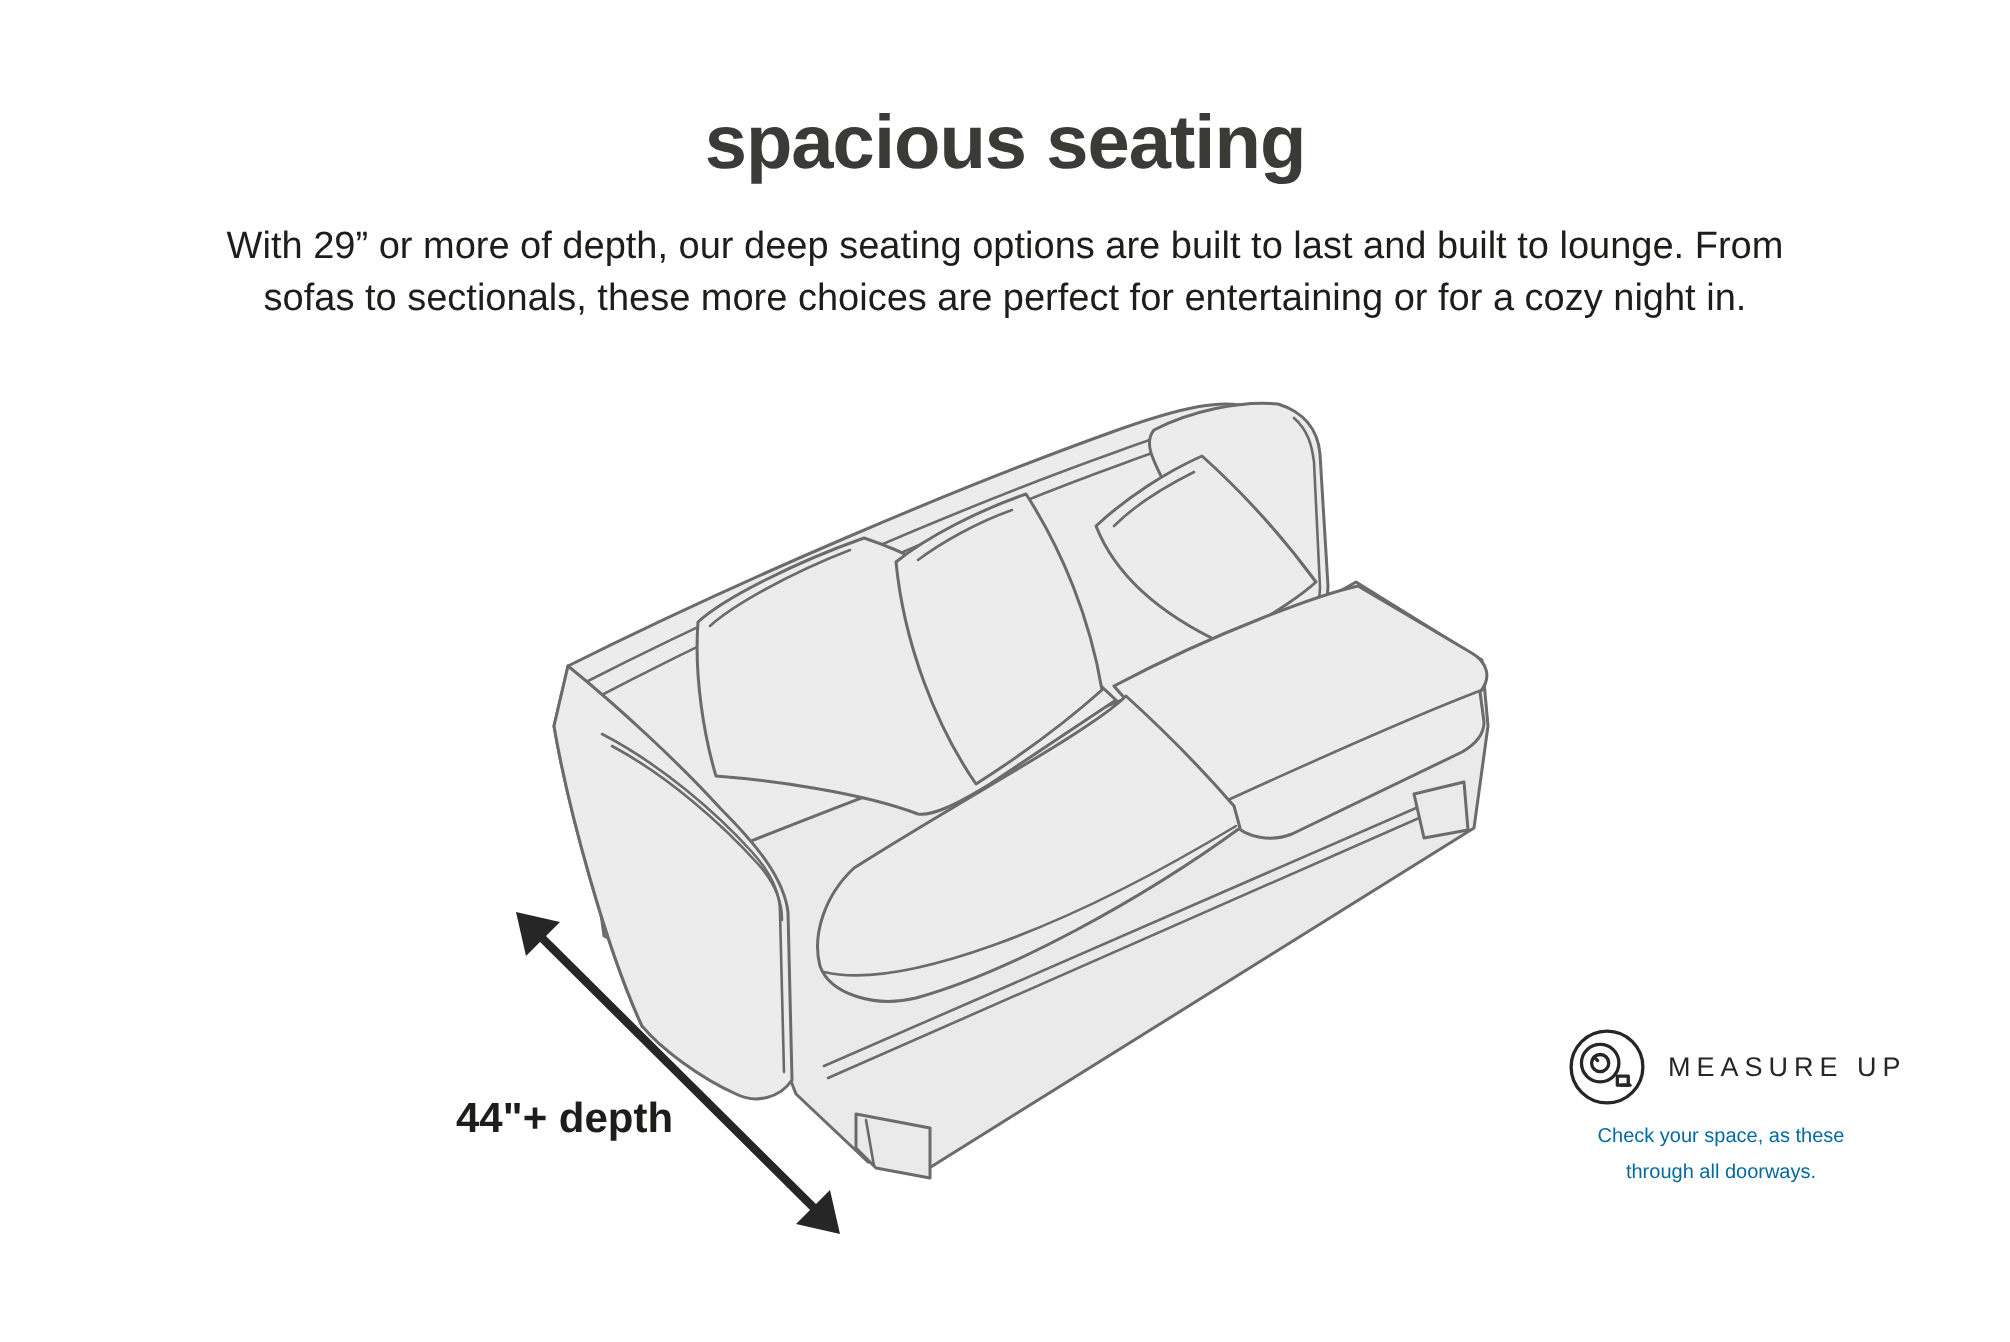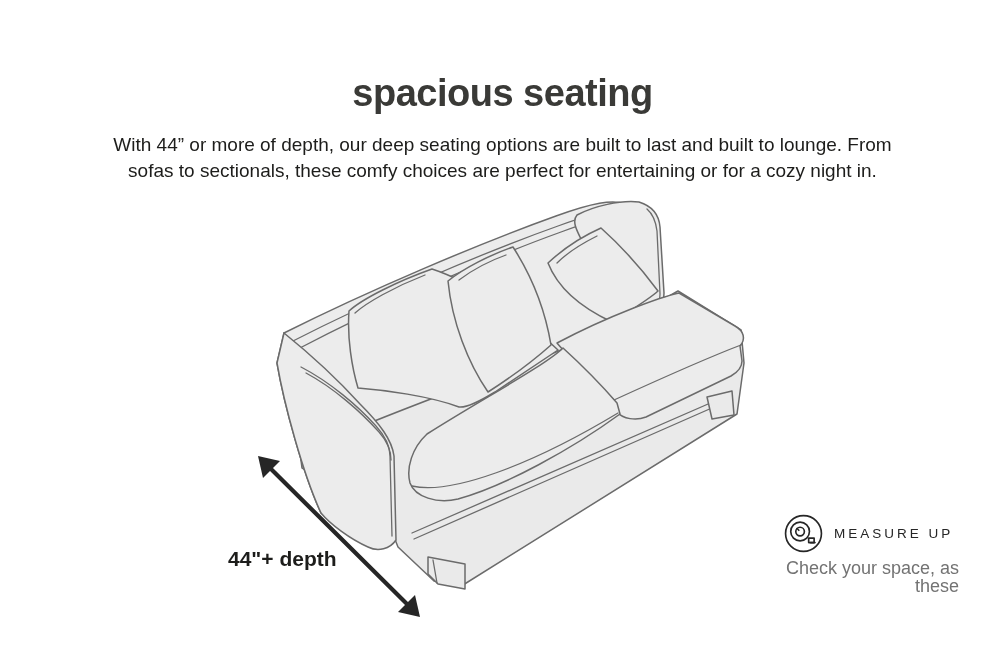--- a/index.html
+++ b/index.html
@@ -6,21 +6,21 @@
   .page{
     position:relative;
     width:1005px;height:671px;
     background:#ffffff;
     overflow:hidden;
     font-family:"Liberation Sans", sans-serif;
     color:#231f20;
   }
   .page-title{
     margin:0;
-    padding-top:72px;
+    padding-top:51px;
     text-align:center;
     font-size:38px;
     font-weight:700;
     letter-spacing:-0.5px;
     color:#3a3a37;
   }
   .page-description{
     margin-top:17px;
     text-align:center;
     font-size:19px;
@@ -49,24 +49,24 @@
   .mu-heading{
     margin-left:11px;
     font-size:13.5px;
     font-weight:400;
     letter-spacing:3px;
     color:#262626;
     white-space:nowrap;
   }
   .mu-note{
     margin-top:7px;
-    text-align:right;
-    font-size:18px;
+    text-align:center;
+    font-size:10px;
     line-height:17.6px;
-    color:#737373;
+    color:#0369a1;
   }
   .sofa-line{fill:none;stroke:#6b6b6b;stroke-width:1.3;stroke-linecap:round;stroke-linejoin:round;}
   .sofa-fill{fill:#ececec;stroke:#6b6b6b;stroke-width:1.5;stroke-linejoin:round;}
   .sofa-fill-dark{fill:#e3e3e3;stroke:#6b6b6b;stroke-width:1.5;stroke-linejoin:round;}
   .sofa-fill-base{fill:#eaeaea;stroke:#6b6b6b;stroke-width:1.5;stroke-linejoin:round;}
   .arrow-stroke{stroke:#262626;stroke-width:4.2;stroke-linecap:round;}
   .arrow-head{fill:#262626;stroke:none;}
   .dim-label{
     font-family:"Liberation Sans", sans-serif;
     font-size:21px;font-weight:700;fill:#1d1d1b;
@@ -74,22 +74,22 @@
   .icon-line{fill:none;stroke:#262626;stroke-width:1.7;stroke-linecap:round;stroke-linejoin:round;}
 </style>
 </head>
 <body>
 
 <div class="page">
 
   <h1 class="page-title">spacious seating</h1>
 
   <div class="page-description">
-    <div>With 44” or more of depth, our deep seating options are built to last and built to lounge. From</div>
-    <div>sofas to sectionals, these comfy choices are perfect for entertaining or for a cozy night in.</div>
+    <div>With 29” or more of depth, our deep seating options are built to last and built to lounge. From</div>
+    <div>sofas to sectionals, these more choices are perfect for entertaining or for a cozy night in.</div>
   </div>
 
   <svg class="sofa-wrap" viewBox="220 183 555 450" xmlns="http://www.w3.org/2000/svg">
 
     <g>
       <path class="sofa-fill" d="M284,333 C370,290 478,244 556,216 C592,203 613,199 625,204 L657,315 C600,343 520,380 452,417 C410,440 362,466 334,484 L302,468 Z"></path>
       <path class="sofa-line" d="M291,342 C375,299 482,253 558,226 C590,214 608,210 619,212"></path>
       <path class="sofa-line" d="M296,350 C380,306 486,259 561,232 C590,221 606,217 616,219"></path>
     </g>
 
@@ -148,16 +148,17 @@
         <circle class="icon-line" cx="16.5" cy="18" r="9.6"></circle>
         <circle class="icon-line" cx="16.5" cy="18" r="4.4"></circle>
         <line class="icon-line" x1="13.4" y1="14.9" x2="15.2" y2="16.7"></line>
         <path class="icon-line" d="M25.3,24.7 h5.6 v4.6 h-5.6 z"></path>
         <line class="icon-line" x1="27.2" y1="29.3" x2="31.8" y2="29.3"></line>
       </svg>
       <div class="mu-heading">MEASURE UP</div>
     </div>
     <div class="mu-note">
       <div>Check your space, as these</div>
+      <div>through all doorways.</div>
     </div>
   </div>
 
 </div>
 
 </body></html>

